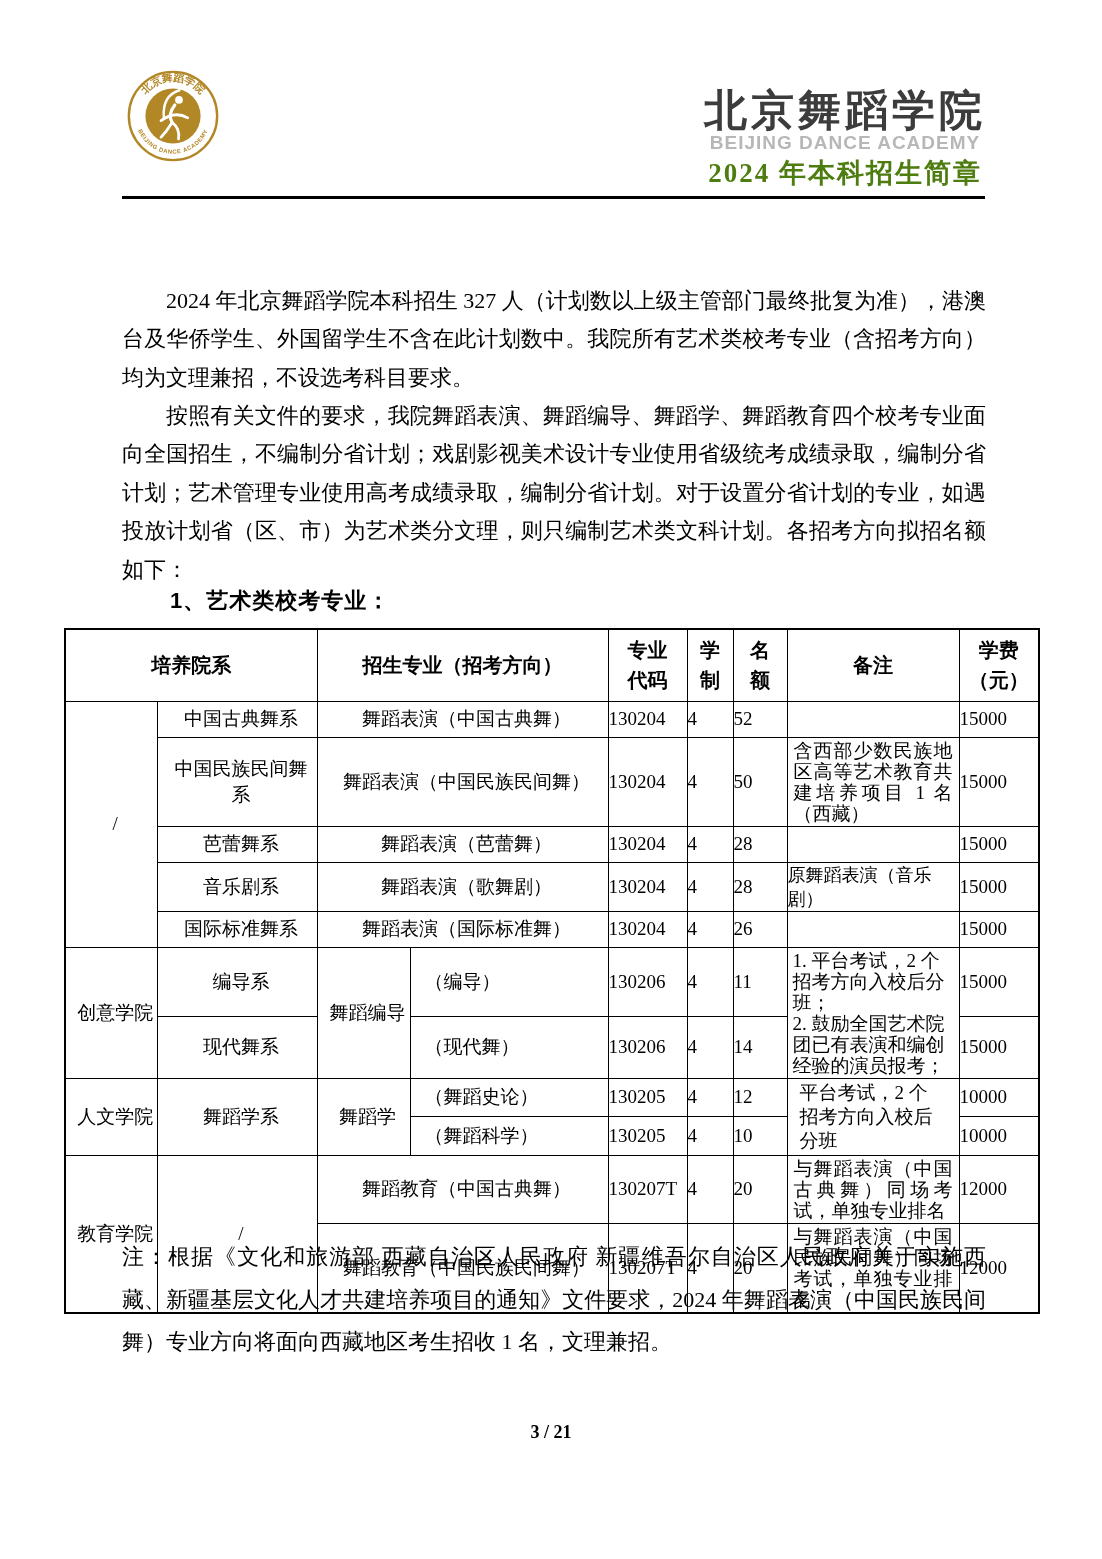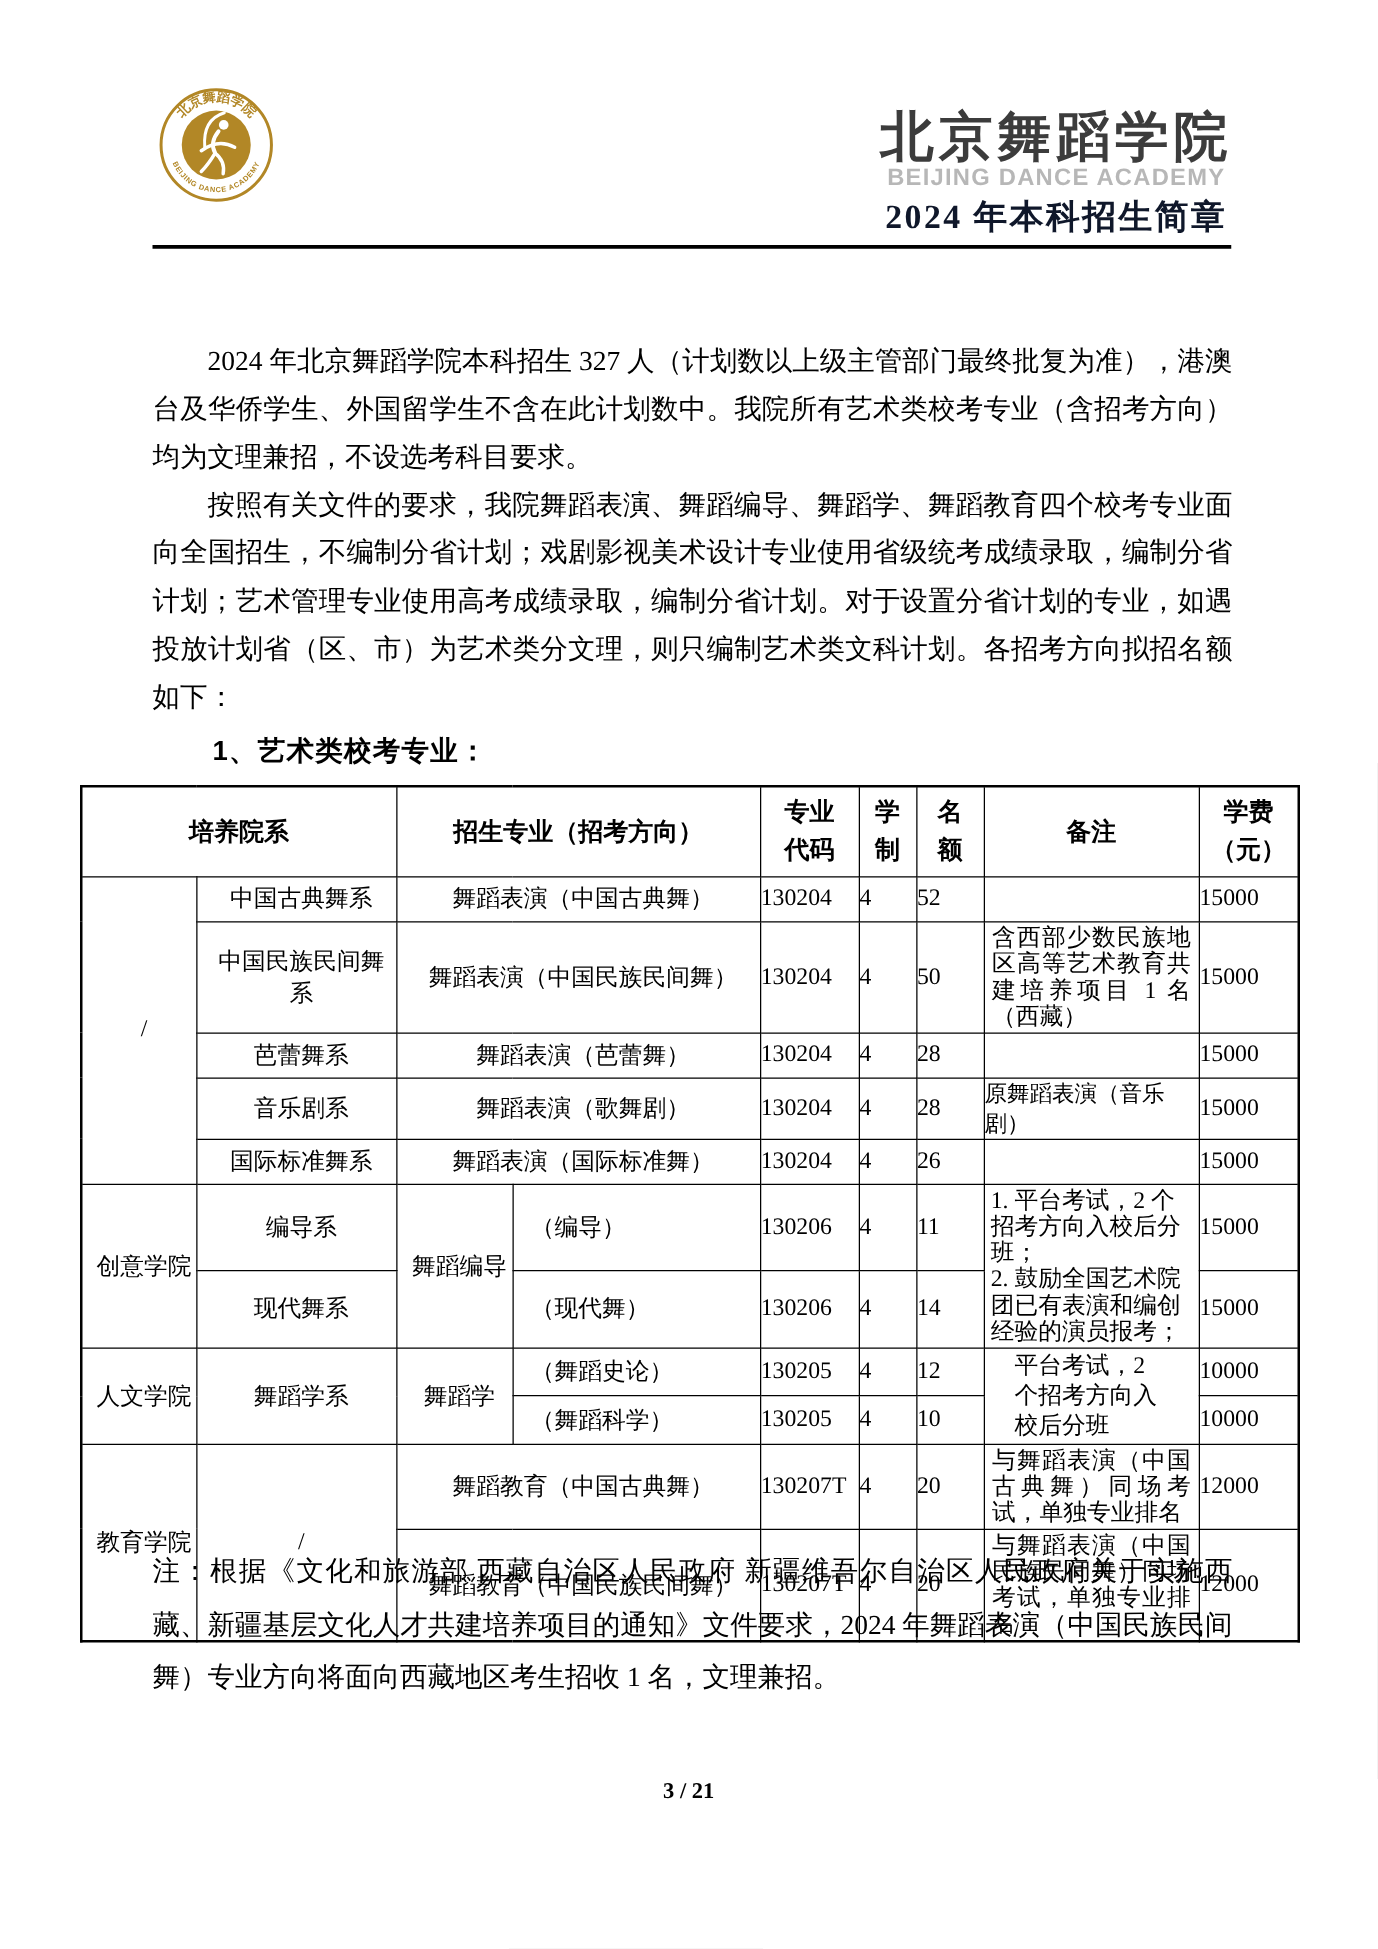--- a/index.html
+++ b/index.html
@@ -16,34 +16,34 @@
     font-family:"Liberation Serif","DejaVu Serif",serif;
     font-size:43px; font-weight:700; color:#3c3c3c; letter-spacing:4px;
     line-height:50px; white-space:nowrap;
   }
   .brand-en {
     font-family:"Liberation Sans","DejaVu Sans",sans-serif;
     font-size:19px; font-weight:600; color:#b7b7b7; letter-spacing:1px;
     line-height:22px; margin-top:-4px; white-space:nowrap;
   }
   .brand-sub {
-    font-size:27px; font-weight:700; color:#0f172a; letter-spacing:2px;
+    font-size:27px; font-weight:700; color:#4d7c0f; letter-spacing:2px;
     line-height:34px; margin-top:2px; white-space:nowrap;
   }
   .header-rule { position:absolute; left:122px; top:196px; width:863px; height:3px; background:#000; }
   
   .section-title {
     position:absolute; left:122px; top:210px;
     font-family:"Liberation Sans","DejaVu Sans",sans-serif;
     font-size:37px; font-weight:700; letter-spacing:2px;
   }
   .bodytext { position:absolute; left:122px; width:864px; font-size:22px; line-height:38.4px; text-align:justify; }
   .p1 { top:270px; }
   .p2 { top:385px; }
-  .bodytext p { text-indent:2em; }
+  .bodytext p { text-indent:2em;margin-top:12px; }
   .subheading {
     position:absolute; left:170px; top:586px;
     font-family:"Liberation Sans","DejaVu Sans",sans-serif;
     font-size:22px; font-weight:700; letter-spacing:1px;
   }
   
   .tablewrap { position:absolute; left:64px; top:628px; width:974px; }
   table.adm { border-collapse:collapse; table-layout:fixed; width:974px; border:2px solid #000; }
   table.adm th, table.adm td { border:1px solid #000; vertical-align:middle; overflow:hidden; }
   table.adm th {
@@ -51,21 +51,21 @@
     font-size:20px; font-weight:700; text-align:center;
   }
   table.adm td { font-size:19px; }
   th.twoline > div { line-height:30px; }
   tr.hrow { height:72px; }
   .cell-center { }
   .cell-left  { text-align:center; padding-left:8px; }
   .cell-dir   { text-align:left; padding-left:14px; }
   .remark { font-size:18px; line-height:21px; text-align:justify; padding:2px 6px; }
   .remark-list { font-size:18px; line-height:21px; text-align:left; padding:2px 5px;margin-top:37px; }
-  .remark-left { font-size:19px; line-height:24px; text-align:left; padding:2px 24px; }
+  .remark-left { font-size:19px; line-height:24px; text-align:left; padding:2px 12px; }
   
   .rh36 { height:36px; } .rh64 { height:64px; } .rh56 { height:56px; }
   .rh50 { height:50px; } .rh38 { height:38px; } .rh58 { height:58px; } .rh65 { height:65px; }
   
   .note { position:absolute; left:122px; top:1236px; width:864px; font-size:22px; line-height:42.5px; text-align:justify; }
   .pagenum { position:absolute; left:0; top:1422px; width:1102px; text-align:center; font-size:18px; font-weight:700; }
 </style>
 </head>
 <body>
 

